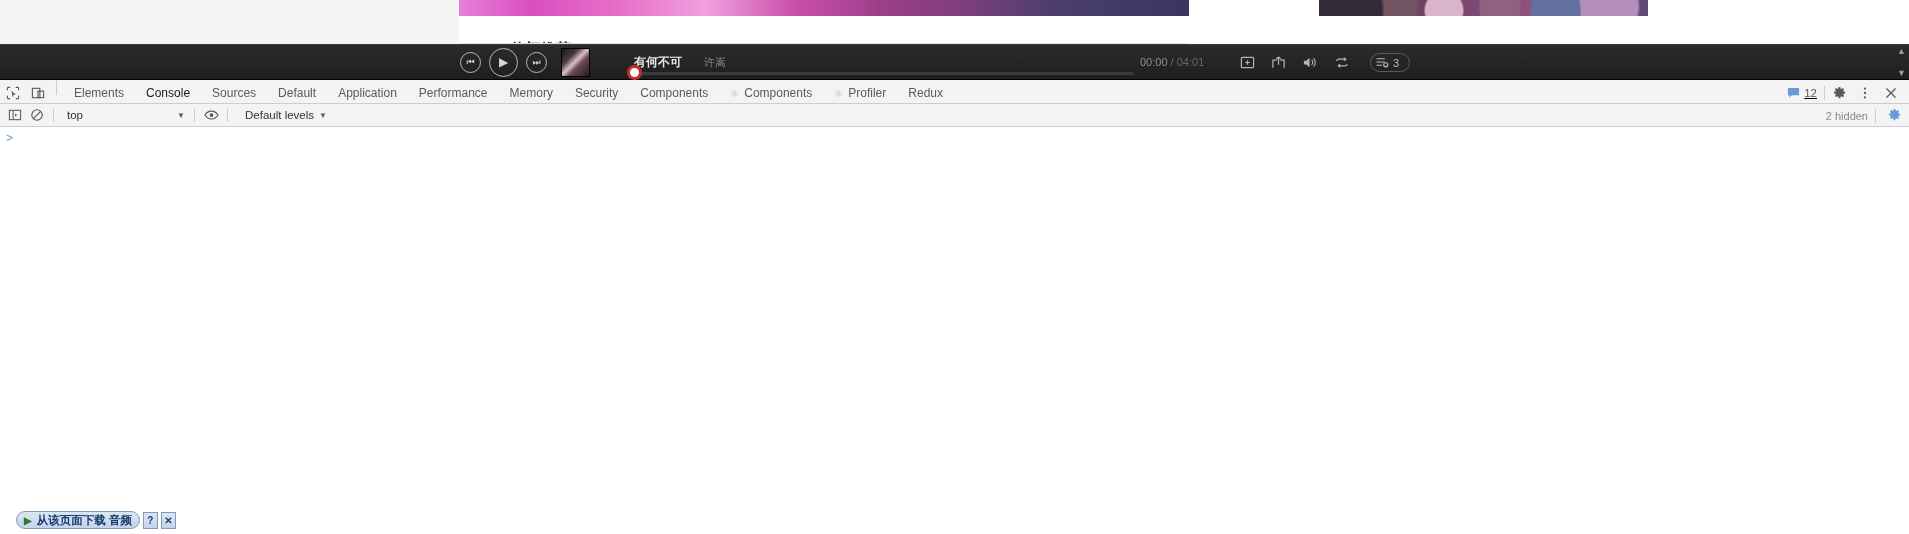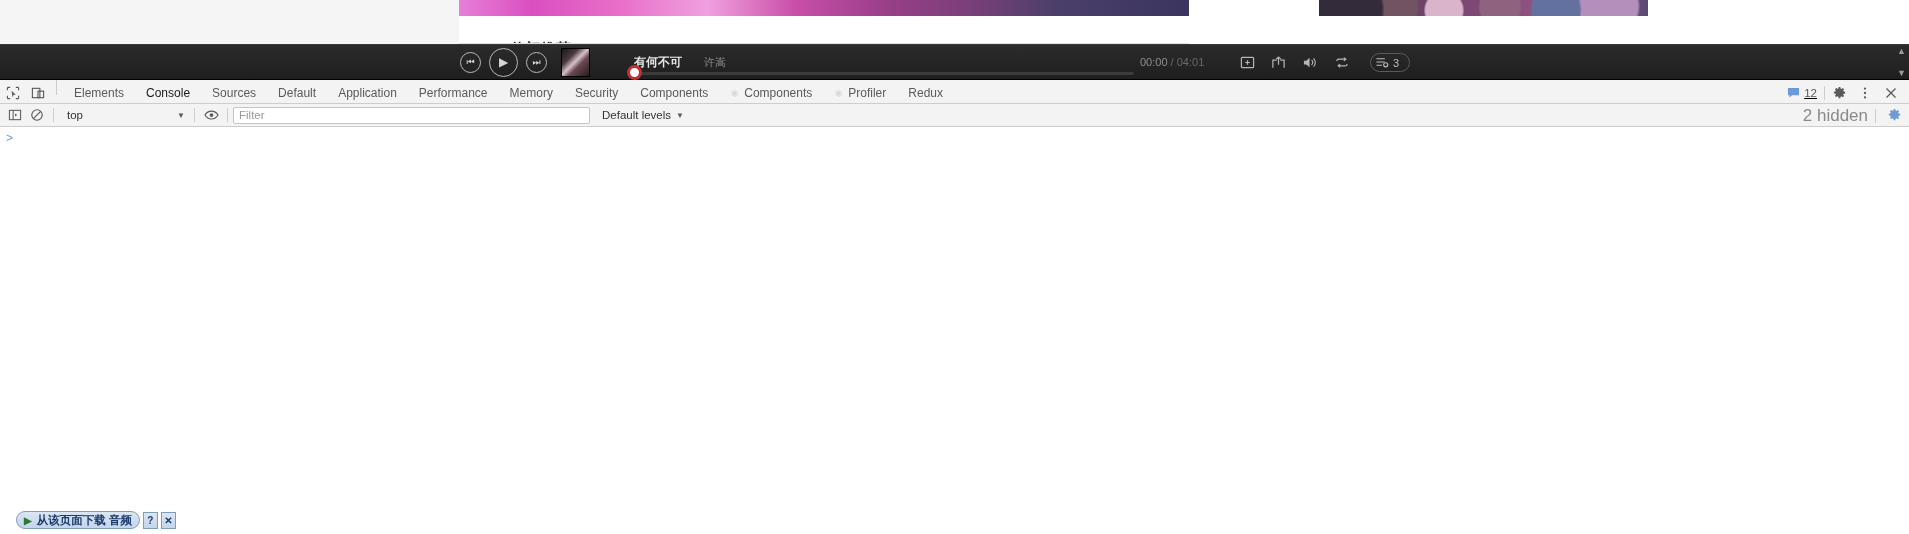--- a/index.html
+++ b/index.html
@@ -153,21 +153,21 @@
     font-size:11.5px; color:#333; padding:0 5px; outline:none;
     font-family:"Liberation Sans", sans-serif;
   }
   .filter-input::placeholder { color:#9a9a9a; }
   .levels {
     margin-left:12px; display:flex; align-items:center; gap:5px; font-size:11.5px; color:#333;
   }
   .fb-right {
     position:absolute; right:4px; top:0; height:23px; display:flex; align-items:center; gap:7px;
   }
-  .hidden-count { font-size:17px; color:#8a8a8a; }
+  .hidden-count { font-size:11px; color:#8a8a8a; }
   .fb-vsep { width:1px; height:14px; background:#cdcdcd; }
 
   .console-body { position:relative; height:405px; background:#fff; }
   .console-prompt {
     position:absolute; left:6px; top:5px; display:flex; align-items:flex-start; gap:6px;
   }
   .prompt-arrow { color:#6a9bd8; font-size:12px; line-height:13px; }
 
   
   #dl-widget {
@@ -396,21 +396,20 @@
       <span class="ctx-caret">▼</span>
     </div>
     <div class="fb-sep"></div>
     <div class="fb-icon">
       <svg width="15" height="14" viewBox="0 0 16 14" fill="none" stroke="currentColor" stroke-width="1.2">
         <path d="M1 7s2.6-4.2 7-4.2S15 7 15 7s-2.6 4.2-7 4.2S1 7 1 7z"></path>
         <circle cx="8" cy="7" r="2" fill="currentColor" stroke="none"></circle>
       </svg>
     </div>
     <div class="fb-sep"></div>
-    <input class="filter-input" value="" placeholder="Filter" style="">
     <div class="levels">
       <span>Default levels</span>
       <span class="ctx-caret">▼</span>
     </div>
     <div class="fb-right">
       <span class="hidden-count">2 hidden</span>
       <div class="fb-vsep"></div>
       <div class="fb-icon">
         <svg width="15" height="15" viewBox="0 0 16 16" fill="#6a9bd8">
           <path d="M8 5.2A2.8 2.8 0 108 10.8 2.8 2.8 0 008 5.2zm0 1.4a1.4 1.4 0 110 2.8 1.4 1.4 0 010-2.8z"></path>

